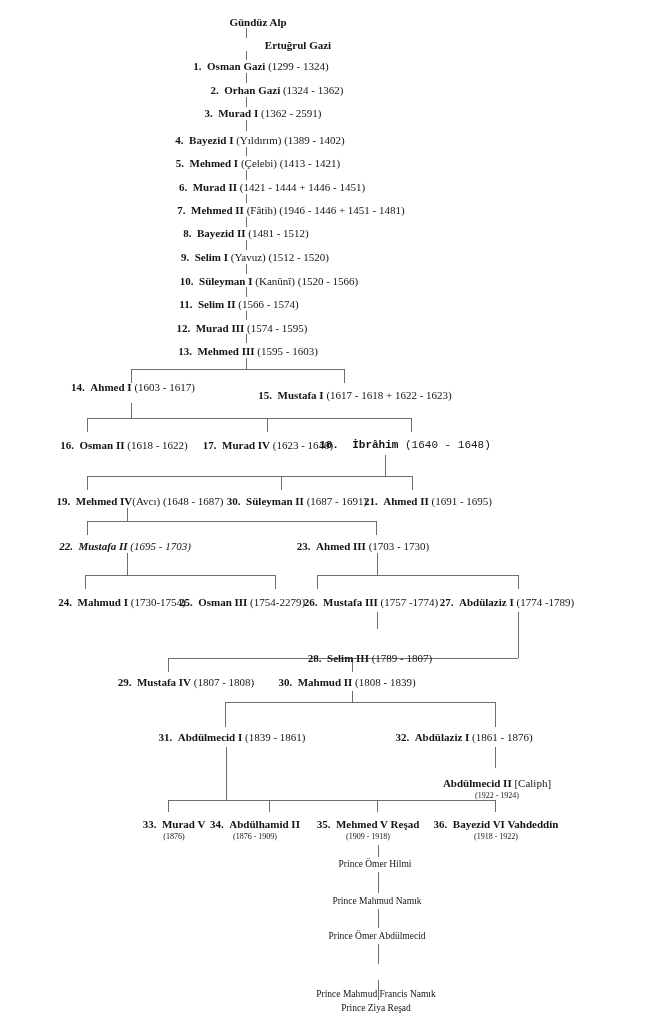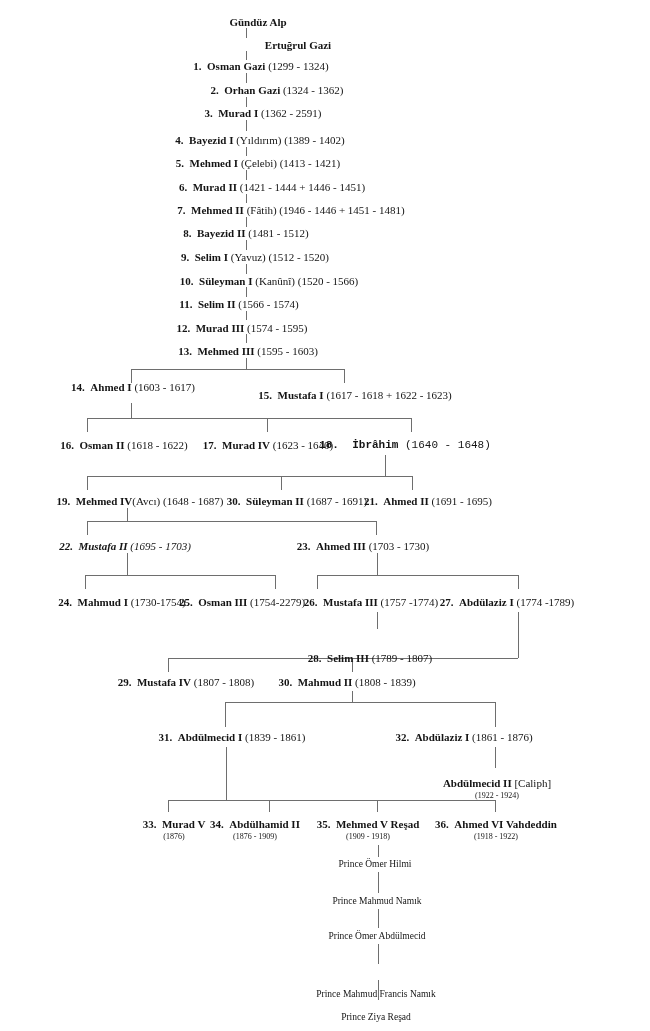--- a/index.html
+++ b/index.html
@@ -137,20 +137,20 @@
       <div class="node" style="left: 507px; top: 602px; color: rgb(20, 20, 20);"><span class="num">27.</span>&nbsp; <span class="nm">Abdülaziz I</span><span class="tail"> (1774 -1789)</span></div>
       <div class="node" style="left: 370px; top: 638px; color: rgb(20, 20, 20); margin-top: 20px;"><span class="num">28.</span>&nbsp; <span class="nm">Selim III</span><span class="tail"> (1789 - 1807)</span></div>
       <div class="node" style="left: 186px; top: 682px; color: rgb(20, 20, 20);"><span class="num">29.</span>&nbsp; <span class="nm">Mustafa IV</span><span class="tail"> (1807 - 1808)</span></div>
       <div class="node" style="left: 347px; top: 682px; color: rgb(20, 20, 20);"><span class="num">30.</span>&nbsp; <span class="nm">Mahmud II</span><span class="tail"> (1808 - 1839)</span></div>
       <div class="node" style="left: 232px; top: 737px; color: rgb(20, 20, 20);"><span class="num">31.</span>&nbsp; <span class="nm">Abdülmecid I</span><span class="tail"> (1839 - 1861)</span></div>
       <div class="node" style="left: 464px; top: 737px; color: rgb(20, 20, 20);"><span class="num">32.</span>&nbsp; <span class="nm">Abdülaziz I</span><span class="tail"> (1861 - 1876)</span></div>
       <div class="node" style="left: 497px; top: 788px; color: rgb(20, 20, 20);"><span class="nm">Abdülmecid II</span><span class="tail"> [Caliph]</span><span class="sub">(1922 - 1924)</span></div>
       <div class="node" style="left: 174px; top: 829px; color: rgb(20, 20, 20);"><span class="num">33.</span>&nbsp; <span class="nm">Murad V</span><span class="sub">(1876)</span></div>
       <div class="node" style="left: 255px; top: 829px; color: rgb(20, 20, 20);"><span class="num">34.</span>&nbsp; <span class="nm">Abdülhamid II</span><span class="sub">(1876 - 1909)</span></div>
       <div class="node" style="left: 368px; top: 829px; color: rgb(20, 20, 20);"><span class="num">35.</span>&nbsp; <span class="nm">Mehmed V Reşad</span><span class="sub">(1909 - 1918)</span></div>
-      <div class="node" style="left: 496px; top: 829px; color: rgb(20, 20, 20);"><span class="num">36.</span>&nbsp; <span class="nm">Ahmed VI Vahdeddin</span><span class="sub">(1918 - 1922)</span></div>
+      <div class="node" style="left: 496px; top: 829px; color: rgb(20, 20, 20);"><span class="num">36.</span>&nbsp; <span class="nm">Bayezid VI Vahdeddin</span><span class="sub">(1918 - 1922)</span></div>
       <div class="node plain" style="left: 375px; top: 864px; color: rgb(20, 20, 20);"><span class="">Prince Ömer Hilmi</span></div>
       <div class="node plain" style="left: 377px; top: 901px; color: rgb(20, 20, 20);"><span class="">Prince Mahmud Namık</span></div>
       <div class="node plain" style="left: 377px; top: 936px; color: rgb(20, 20, 20);"><span class="">Prince Ömer Abdülmecid</span></div>
       <div class="node plain" style="left: 376px; top: 972px; color: rgb(20, 20, 20); margin-top: 22px;"><span class="">Prince Mahmud Francis Namık</span></div>
-      <div class="node plain" style="left: 376px; top: 1008px; color: rgb(20, 20, 20); margin-top: 9px;"><span class="">Prince Ziya Reşad</span></div>
+      <div class="node plain" style="left: 376px; top: 1008px; color: rgb(20, 20, 20);"><span class="">Prince Ziya Reşad</span></div>
     </div>
 </div>
 
 </body></html>

